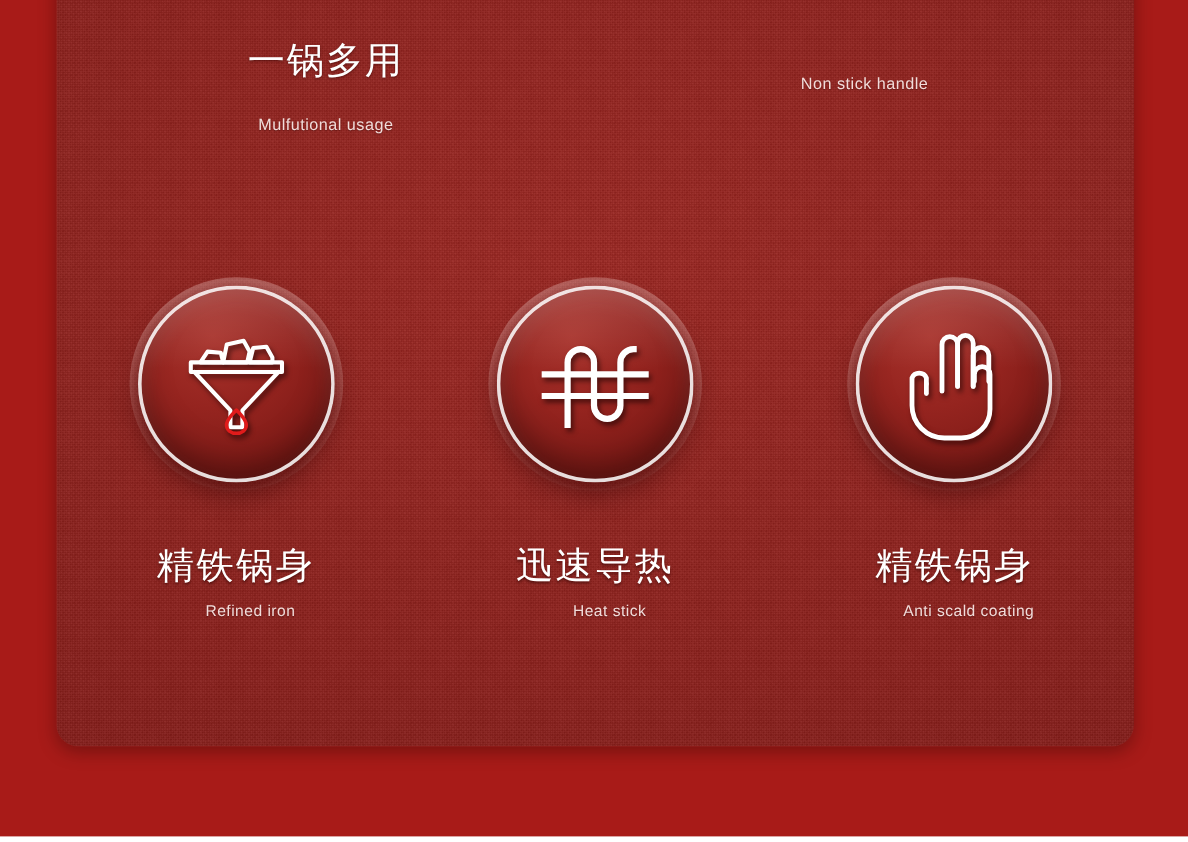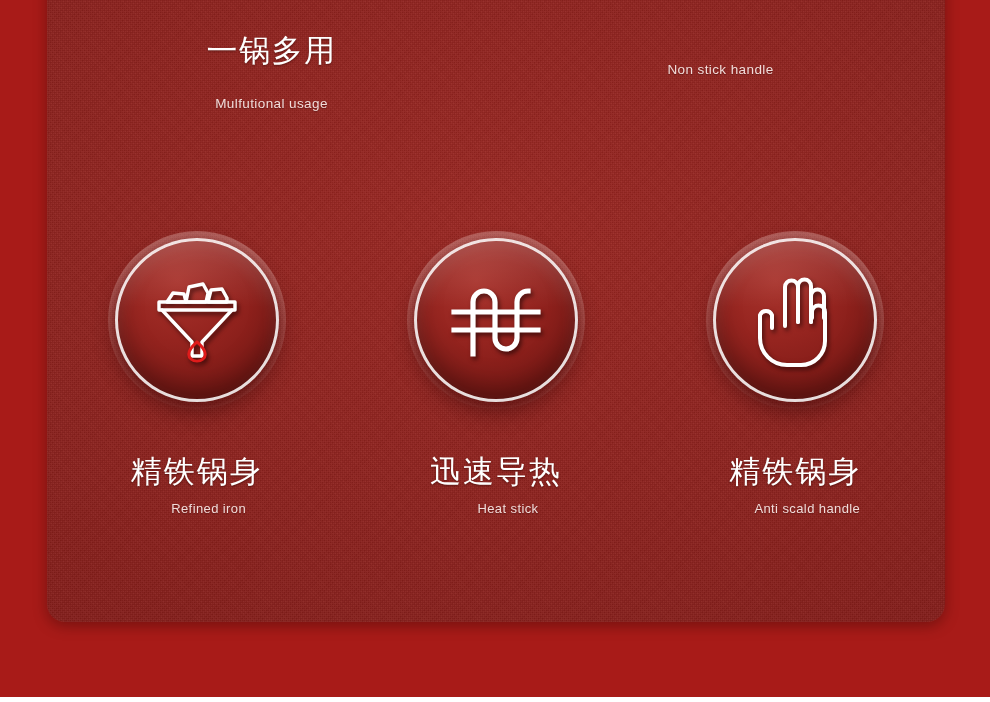--- a/index.html
+++ b/index.html
@@ -247,18 +247,18 @@
       <div class="title-en">Refined iron</div>
     </div>
 
     <div class="col" id="col-bot-2">
       <div class="title-cn">迅速导热</div>
       <div class="title-en">Heat stick</div>
     </div>
 
     <div class="col" id="col-bot-3">
       <div class="title-cn">精铁锅身</div>
-      <div class="title-en">Anti scald handle</div>
+      <div class="title-en">Anti scald coating</div>
     </div>
   </div>
 </div>
 
 <div id="bottom-strip"></div>
 
 </body></html>

